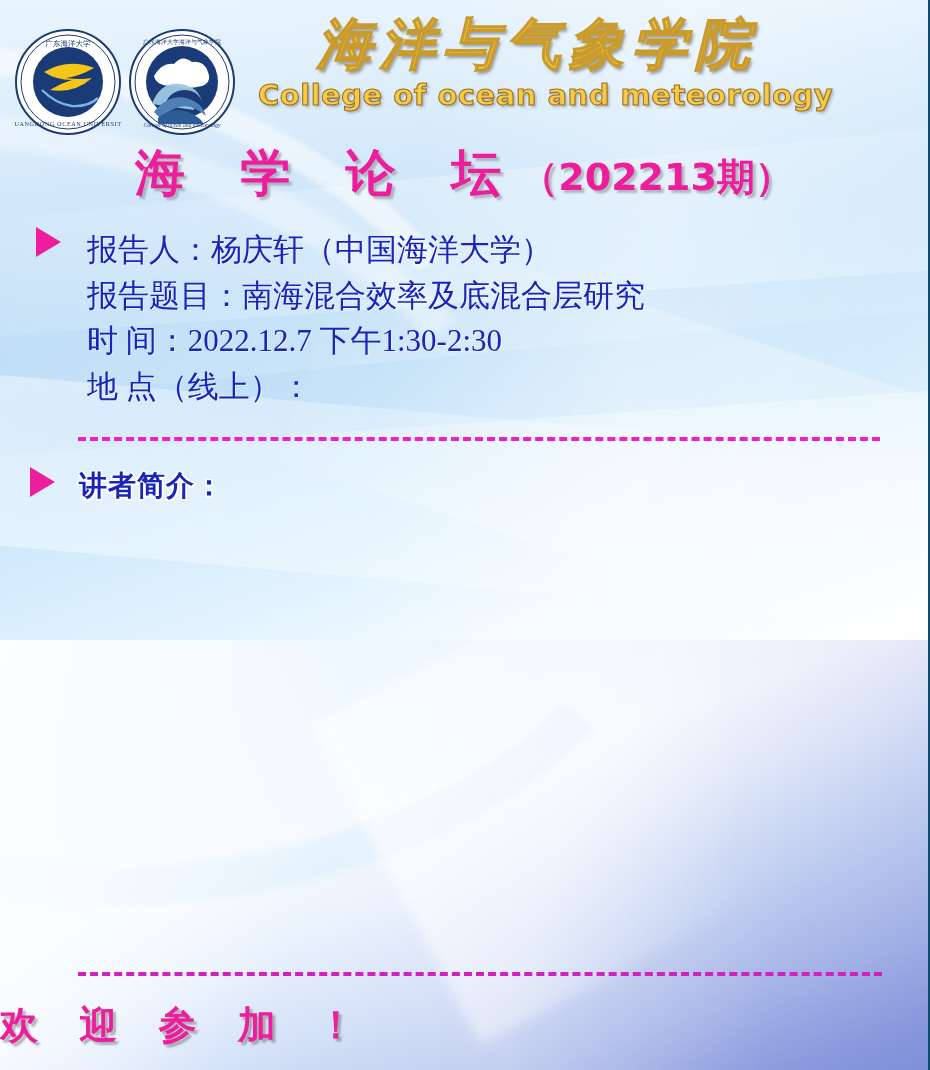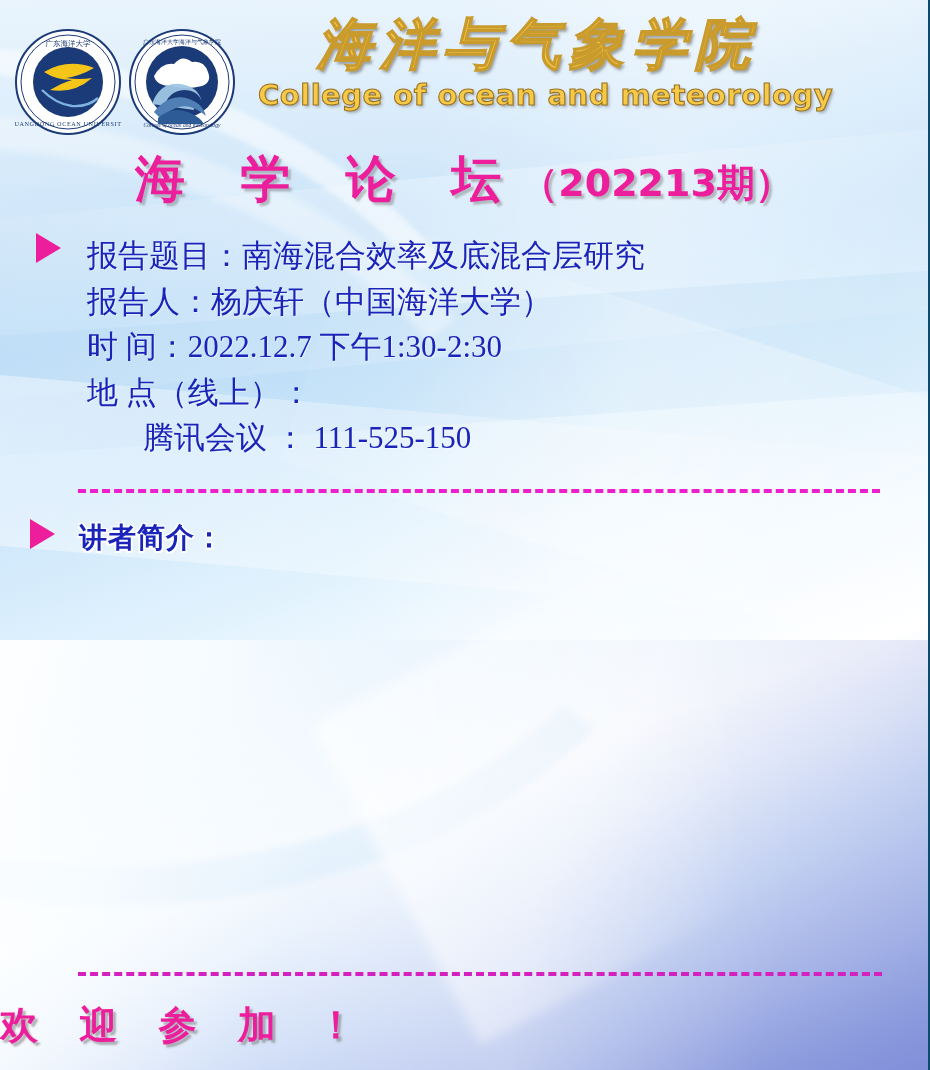--- a/index.html
+++ b/index.html
@@ -155,21 +155,20 @@
     letter-spacing: .5px;
     color: #F7C948;
     -webkit-text-stroke: 1.1px #9A7320;
     text-shadow: 2px 2px 3px rgba(110,110,110,.5);
     white-space: nowrap;
   }
 
   
   .main-title {
     position: relative;
-    margin-top: 6px;
     text-align: center;
     color: #ED1E9C;
     text-shadow: 3px 3px 2px rgba(120,120,120,.45);
     white-space: nowrap;
   }
   .main-title .mt-cn {
     font-family: "DejaVu Sans", sans-serif;
     font-weight: bold;
     font-size: 50px;
     letter-spacing: 19px;
@@ -326,25 +325,24 @@
     </div>
   </div>
 
   <div class="main-title">
     <span class="mt-cn">海 学 论 坛</span><span class="mt-issue">（202213期）</span>
   </div>
 
   <div class="info">
     <span class="tri"></span>
     <div class="info-rows">
+      <div class="info-line">报告人：杨庆轩（中国海洋大学）</div>
       <div class="info-line">报告题目：南海混合效率及底混合层研究</div>
-      <div class="info-line">报告人：杨庆轩（中国海洋大学）</div>
       <div class="info-line">时 间：2022.12.7 下午1:30-2:30</div>
       <div class="info-line">地 点（线上）：</div>
-      <div class="info-line indent">腾讯会议 ： 111-525-150</div>
     </div>
   </div>
 
   <div class="divider"></div>
 
   <div class="bio-head">
     <span class="tri"></span>
     <span class="bio-head-label">讲者简介：</span>
   </div>
 

